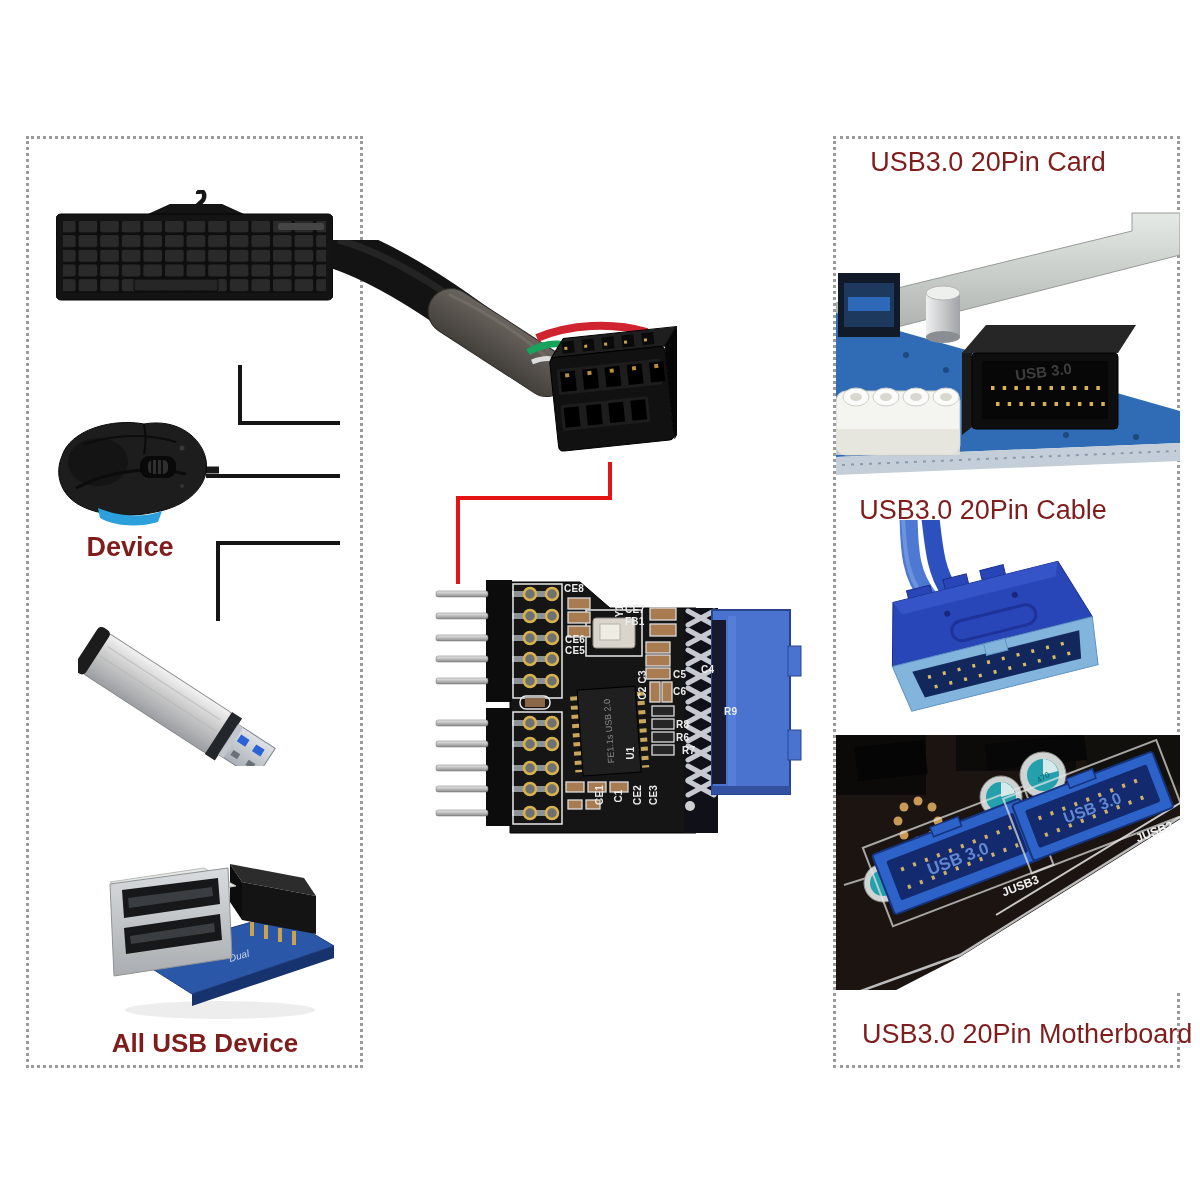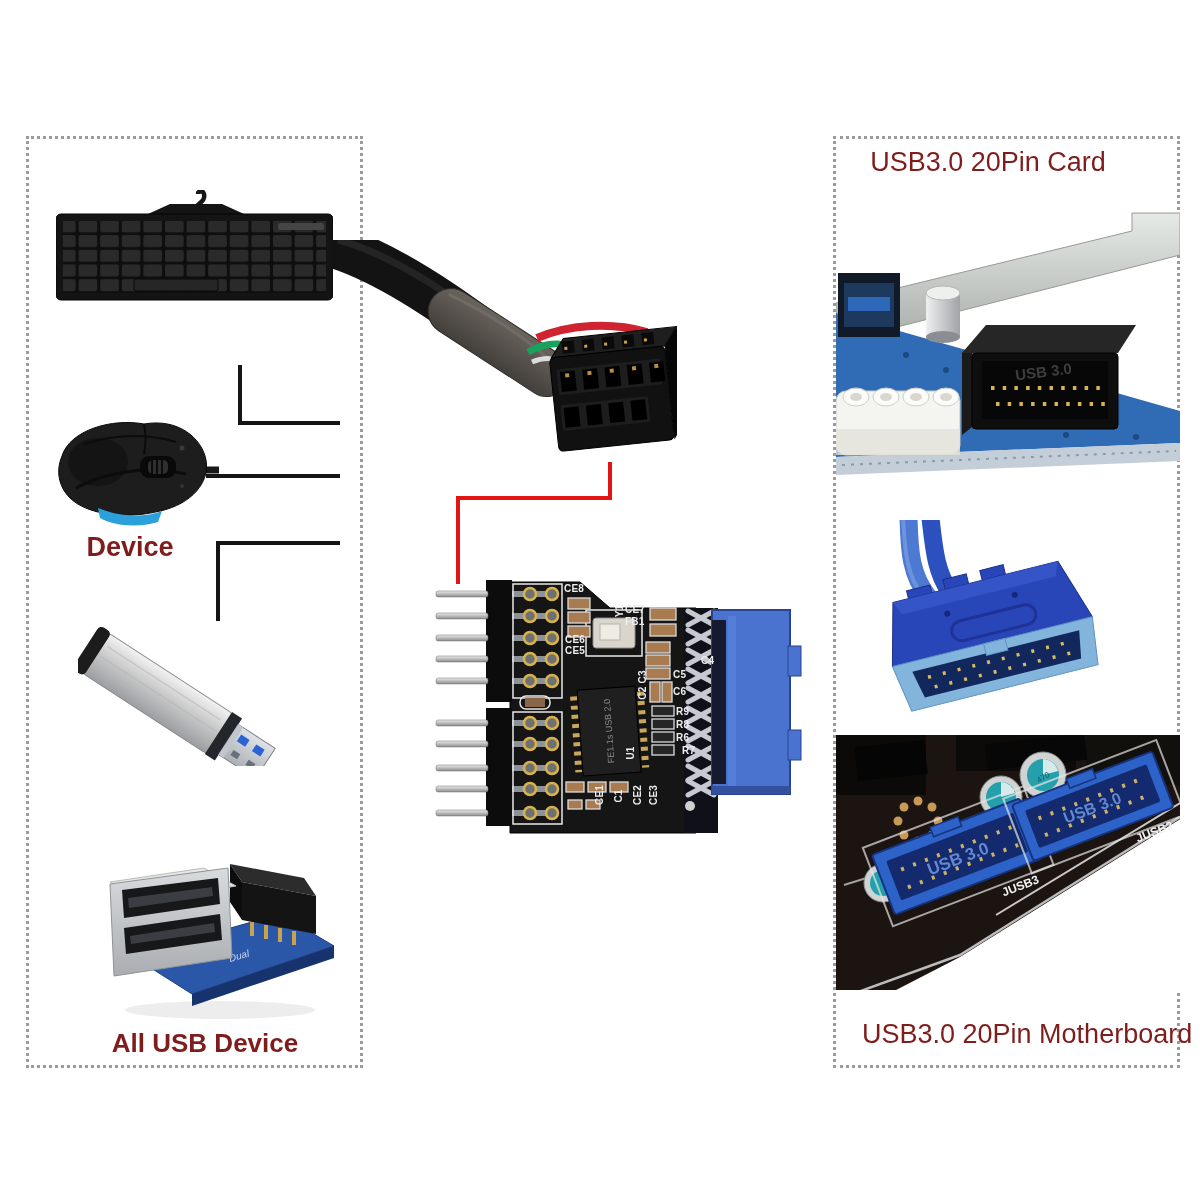--- a/index.html
+++ b/index.html
@@ -268,24 +268,24 @@
       <rect x="360" y="172" width="13" height="30" fill="#4a73d0" stroke="#28448f"></rect>
     </svg>
 
     <span class="silk" style="left:136px;top:26px;">CE8</span>
     <span class="silk rot" style="left:186px;top:48px;">Y1</span>
     <span class="silk" style="left:197px;top:47px;">CE7</span>
     <span class="silk" style="left:197px;top:59px;">FB1</span>
     <span class="silk" style="left:137px;top:77px;">CE6</span>
     <span class="silk" style="left:137px;top:88px;">CE5</span>
     <span class="silk" style="left:245px;top:85px;margin-top:44px;">C6</span>
-    <span class="silk" style="left:245px;top:98px;padding-left:28px;">C4</span>
+    <span class="silk" style="left:245px;top:107px;padding-left:28px;">C4</span>
     <span class="silk" style="left:245px;top:112px;">C5</span>
     <span class="silk rot" style="left:200px;top:122px;">C2 C3</span>
-    <span class="silk" style="left:248px;top:149px;">R9</span>
+    <span class="silk" style="left:248px;top:149px;padding-left:48px;">R9</span>
     <span class="silk" style="left:248px;top:162px;">R8</span>
     <span class="silk" style="left:248px;top:175px;">R6</span>
     <span class="silk" style="left:254px;top:188px;">R7</span>
     <span class="silk rot" style="left:196px;top:190px;">U1</span>
     <span class="silk rot" style="left:162px;top:232px;">CE1</span>
     <span class="silk rot" style="left:184px;top:233px;">C1</span>
     <span class="silk rot" style="left:200px;top:232px;">CE2</span>
     <span class="silk rot" style="left:216px;top:232px;">CE3</span>
   </div>
 
@@ -336,20 +336,21 @@
       <polygon points="126,168 136,160 136,242 126,250" fill="#1a1a1a"></polygon>
       <polygon points="126,168 150,140 300,140 282,168" fill="#262626"></polygon>
       <rect x="136" y="168" width="146" height="76" rx="4" fill="#0e0e0e" stroke="#000"></rect>
       <rect x="146" y="176" width="126" height="58" fill="#070707"></rect>
       <text x="208" y="192" transform="rotate(-7 208 190)" text-anchor="middle" font-size="15" font-weight="700" fill="#3d3d3d">USB 3.0</text>
       <path d="M155,203 H266" stroke="#d7b257" stroke-width="4" stroke-dasharray="3.5 8.2"></path>
       <path d="M160,219 H270" stroke="#d7b257" stroke-width="4" stroke-dasharray="3.5 8.2"></path>
     </svg>
   </div>
 
+  <div class="lbl reg27" style="left:833px;top:495px;width:300px;">USB3.0 20Pin Cable</div>
 
   <div class="imgwrap" style="left:858px;top:520px;width:265px;height:195px;">
     <svg width="265" height="195" viewBox="0 0 265 195">
       <g transform="rotate(-14 130 100)">
         <path d="M78,-20 C70,15 66,38 78,64" stroke="#4e79d2" stroke-width="18" fill="none"></path>
         <path d="M100,-22 C96,12 90,38 100,64" stroke="#2c50bd" stroke-width="18" fill="none"></path>
         <path d="M72,-18 C66,14 62,36 72,60" stroke="#7a9de2" stroke-width="4" fill="none" opacity="0.7"></path>
         <rect x="58" y="52" width="24" height="12" fill="#2946b8" stroke="#1c2f8a"></rect>
         <rect x="96" y="50" width="24" height="12" fill="#2946b8" stroke="#1c2f8a"></rect>
         <rect x="134" y="50" width="24" height="12" fill="#2946b8" stroke="#1c2f8a"></rect>

